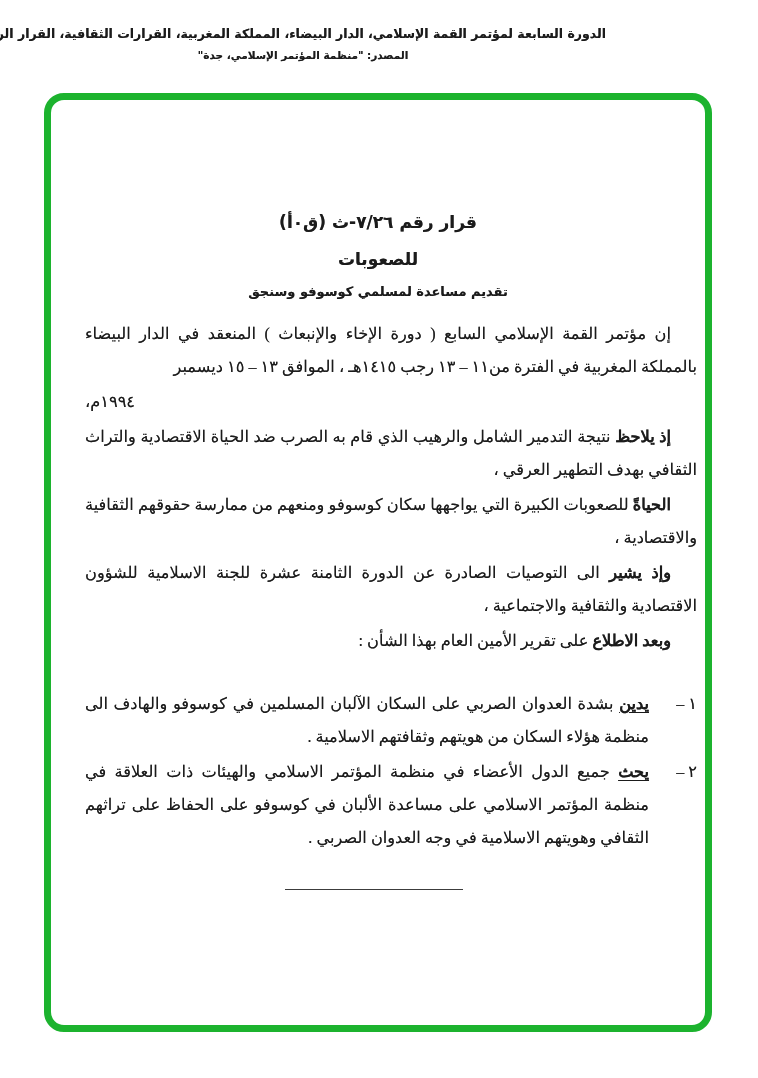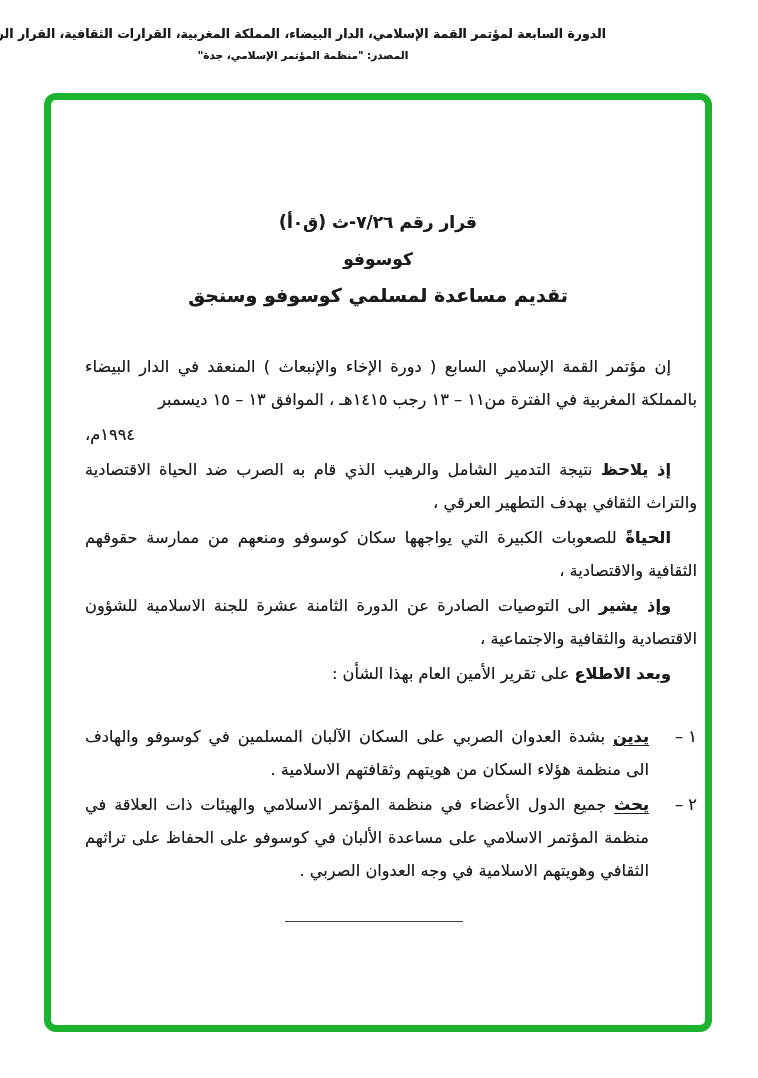--- a/index.html
+++ b/index.html
@@ -7,29 +7,29 @@
     width:758px;height:1078px;position:relative;background:#ffffff;
     font-family:"DejaVu Sans",sans-serif;color:#1b1b1b;overflow:hidden;
   }
   
   .top-header{position:absolute;top:26px;left:0;width:606px;text-align:center;direction:rtl;
     text-shadow:0 0 .4px rgba(0,0,0,.6);}
   .top-header .l1{font-size:12.5px;font-weight:bold;white-space:nowrap;}
   .top-header .l2{font-size:10.5px;font-weight:bold;margin-top:8px;}
   
   .green-frame{position:absolute;left:44px;top:93px;width:668px;height:939px;
-    box-sizing:border-box;border:7px solid #1cb32e;border-radius:12px;background:#fff;}
+    box-sizing:border-box;border:7px solid #1cb32e;border-radius:20px;background:#fff;}
   .doc{position:absolute;top:0;left:0;right:0;bottom:0;direction:rtl;
     text-shadow:0 0 .45px rgba(0,0,0,.55);}
   .doc-title{margin-top:112px;text-align:center;font-weight:bold;}
   .doc-title .t1{font-size:17px;margin-bottom:17px;}
   .doc-title .t2{font-size:17px;margin-bottom:15px;}
-  .doc-title .t3{font-size:19px;letter-spacing:.3px;}
-  .doc-body{margin:44px 8px 0 34px;font-size:16.2px;line-height:33px;
-    text-align:justify;text-align-last:right;}
+  .doc-title .t3{font-size:13px;letter-spacing:.3px;}
+  .doc-body{margin:19px 8px 0 34px;font-size:16.2px;line-height:33px;
+    text-align:justify;text-align-last:right;font-family:Liberation Serif, serif;}
   .para{margin:0 0 2px 0;}
   .indent{text-indent:26px;}
   .lead{font-weight:bold;}
   .p1-tail{text-align:right;text-align-last:left;}
   .items{margin-top:30px;}
   .item{display:flex;margin-bottom:2px;}
   .item-num{flex:0 0 48px;width:48px;}
   .item-text{flex:1;text-align:justify;text-align-last:right;}
   .item .lead{text-decoration:underline;text-underline-offset:3px;}
   .end-rule{width:178px;height:0;border-top:1.5px solid #3c3c3c;
@@ -41,21 +41,21 @@
 <div class="top-header">
   <div class="l1">الدورة السابعة لمؤتمر القمة الإسلامي، الدار البيضاء، المملكة المغربية، القرارات الثقافية، القرار الرقم ٧/٢٦-ث (ق.أ)</div>
   <div class="l2">المصدر:  "منظمة المؤتمر الإسلامي، جدة"</div>
 </div>
 
 <div class="green-frame" style="border-color: rgb(28, 179, 46);">
   <div class="doc">
 
     <div class="doc-title">
       <div class="t1">قرار رقم ٧/٢٦-ث (ق٠أ)</div>
-      <div class="t2">كوسوفو</div>
+      <div class="t2">للصعوبات</div>
       <div class="t3">تقديم مساعدة لمسلمي كوسوفو وسنجق</div>
     </div>
 
     <div class="doc-body">
 
       <p class="para indent"><span>إن مؤتمر القمة الإسلامي السابع ( دورة الإخاء والإنبعاث ) المنعقد في الدار البيضاء بالمملكة المغربية في الفترة من١١ – ١٣ رجب ١٤١٥هـ ، الموافق ١٣ – ١٥ ديسمبر</span></p>
       <p class="para p1-tail">١٩٩٤م،</p>
 
       <p class="para indent"><b class="lead">إذ يلاحظ</b> <span>نتيجة التدمير الشامل والرهيب الذي قام به الصرب ضد الحياة الاقتصادية والتراث الثقافي بهدف التطهير العرقي ،</span></p>
 

